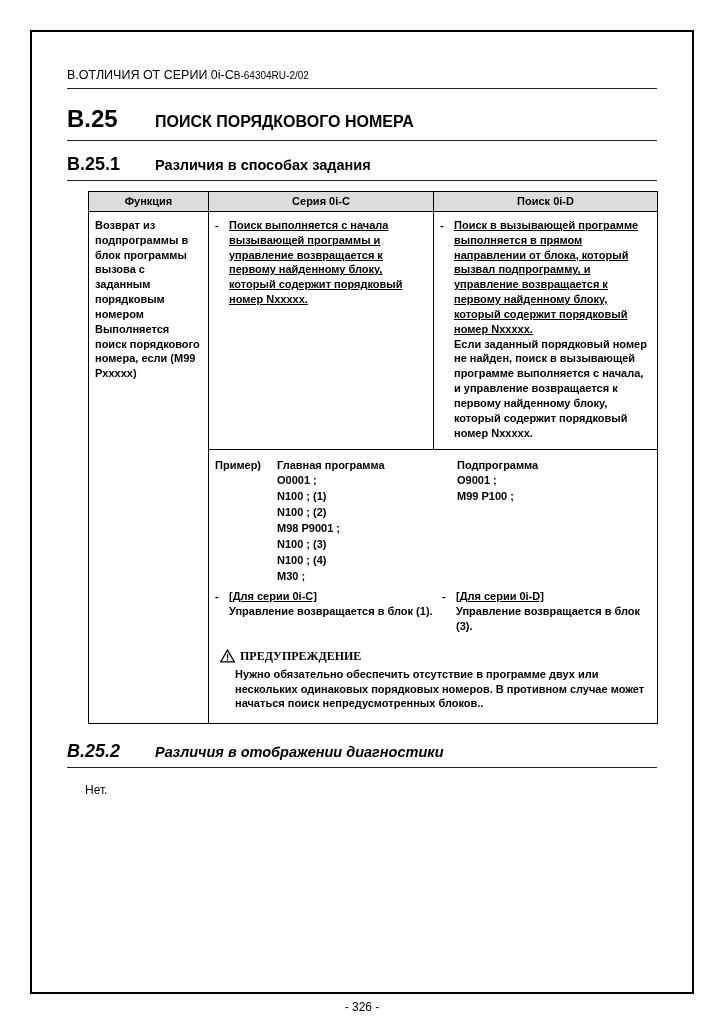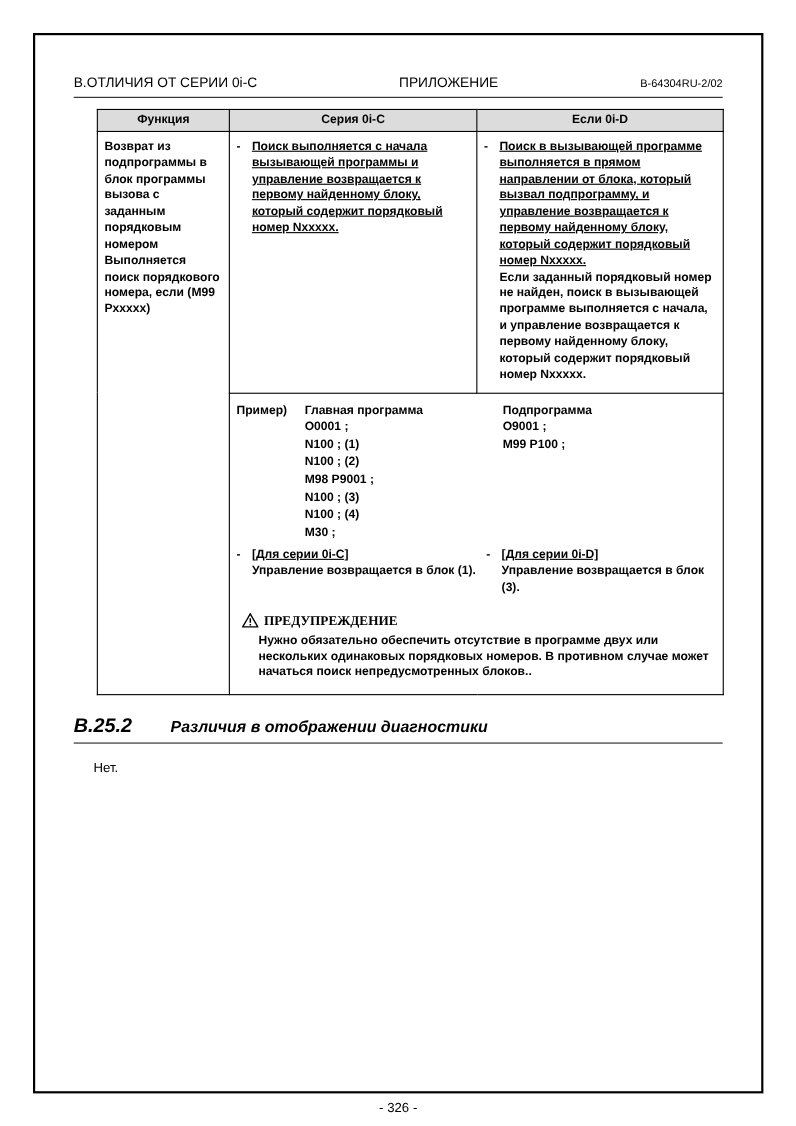--- a/index.html
+++ b/index.html
@@ -89,37 +89,44 @@
 </style>
 </head>
 <body>
 
 <div class="frame"></div>
 
 <div class="content">
 
   <div class="doc-header">
     <span class="hdr-left">В.ОТЛИЧИЯ ОТ СЕРИИ 0i-C</span>
-    <span class="hdr-center">ПРИЛОЖЕНИЕ</span>
     <span class="hdr-right">B-64304RU-2/02</span>
   </div>
 
-
+  <div class="sec-heading">
+    <span class="sec-num">B.25</span>
+    <span class="sec-text">ПОИСК ПОРЯДКОВОГО НОМЕРА</span>
+  </div>
+
+  <div class="sub-heading">
+    <span class="sub-num">B.25.1</span>
+    <span class="sub-text">Различия в способах задания</span>
+  </div>
 
   <table class="cmp">
     <colgroup>
         <col class="c-func">
         <col class="c-s1">
         <col class="c-s2">
       </colgroup>
     <thead>
       <tr>
         <th>Функция</th>
         <th>Серия 0i-C</th>
-        <th>Если 0i-D</th>
+        <th>Поиск 0i-D</th>
       </tr>
     </thead>
     <tbody>
       <tr>
         <td class="func-cell" rowspan="2">
           <div>Возврат из подпрограммы в блок программы вызова с заданным порядковым номером</div>
           <div>Выполняется поиск порядкового номера, если (M99 Pxxxxx)</div>
         </td>
         <td class="desc-cell">
           <div class="bullet">

